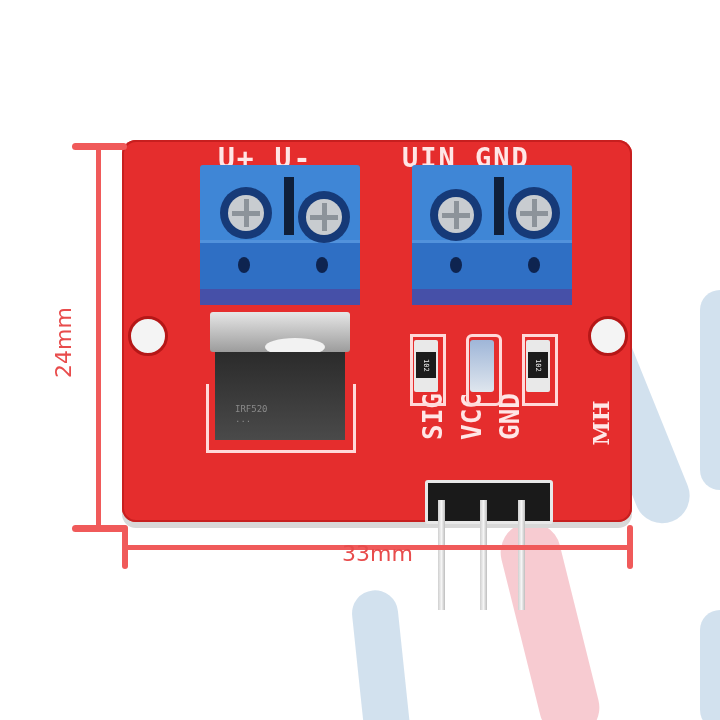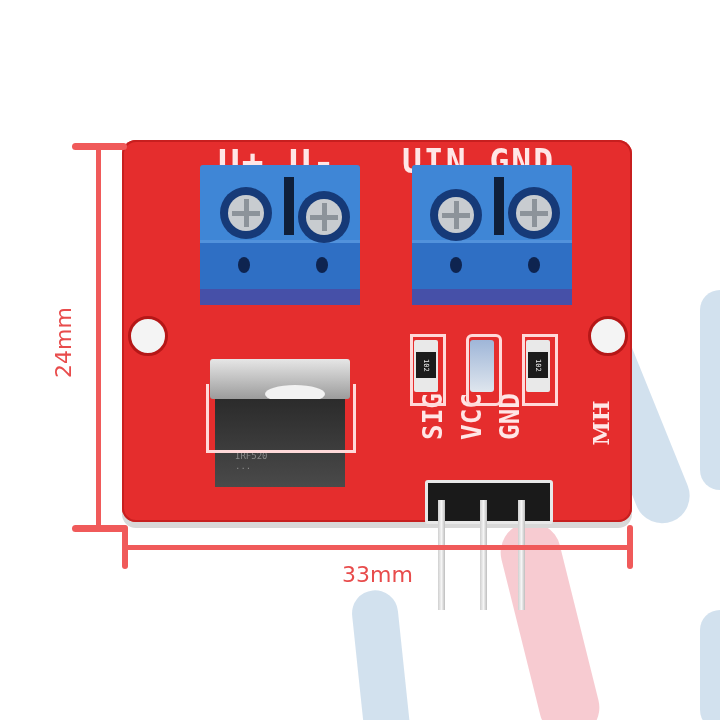--- a/index.html
+++ b/index.html
@@ -15,21 +15,21 @@
   .terminal{position:absolute;background:#3f86d6;border-radius:3px;box-shadow:0 -4px 0 #5aa0e8 inset;}
   .terminal .front{position:absolute;left:0;right:0;bottom:0;height:62px;background:#2f6fc4;border-top:3px solid #5292dc;}
   .terminal .base{position:absolute;left:0;right:0;bottom:0;height:16px;background:#4650a8;}
   .screw{position:absolute;width:52px;height:52px;border-radius:50%;background:#163a78;}
   .screw .head{position:absolute;left:8px;top:8px;width:36px;height:36px;border-radius:50%;background:#c8ccd0;}
   .screw .head:before,.screw .head:after{content:"";position:absolute;background:#8c939a;}
   .screw .head:before{left:16px;top:4px;width:5px;height:28px;}
   .screw .head:after{left:4px;top:16px;width:28px;height:5px;}
   .slot{position:absolute;width:10px;height:58px;background:#0f1f3a;}
   .wirehole{position:absolute;width:12px;height:16px;border-radius:50%;background:#0e2450;}
-  .mosfet{left:205px;top:312px;width:150px;height:97px;margin-top:47px;}
+  .mosfet{left:205px;top:312px;width:150px;height:97px;}
   .tab{position:absolute;left:5px;top:0;width:140px;height:40px;background:linear-gradient(#e6e6e6,#9c9c9c);border-radius:3px;}
   .tabhole{position:absolute;left:55px;top:26px;width:60px;height:18px;border-radius:50%;background:#f2f2f2;}
   .fetbody{position:absolute;left:10px;top:40px;width:130px;height:88px;background:linear-gradient(#2b2b2b,#4a4a4a);}
   .fetmark{position:absolute;left:30px;top:92px;color:#8a8a8a;font-size:9px;font-family:"DejaVu Sans Mono",monospace;line-height:10px;}
   .outline{position:absolute;border:3px solid #ffd9d9;}
   .res{position:absolute;width:24px;height:52px;background:#e9e9e9;border-radius:2px;}
   .res .body{position:absolute;left:2px;top:12px;width:20px;height:26px;background:#1c1c1c;color:#eaeaea;font-size:7px;writing-mode:vertical-rl;display:flex;align-items:center;justify-content:center;font-family:"DejaVu Sans Mono",monospace;}
   .led{position:absolute;width:24px;height:52px;background:linear-gradient(#9fb6d8,#dfe6ee);border-radius:3px;}
   .header{position:absolute;left:425px;top:480px;width:122px;height:38px;background:#1a1a1a;border-radius:3px;border:3px solid #e8e8e8;}
   .pin{position:absolute;width:7px;background:linear-gradient(90deg,#cfcfcf,#f5f5f5,#bdbdbd);}
@@ -42,22 +42,22 @@
 <div class="wm" style="left:600px;top:290px;width:55px;height:240px;background:#7fa8cf;transform:rotate(-22deg);"></div>
 <div class="wm" style="left:700px;top:290px;width:40px;height:200px;background:#7fa8cf;"></div>
 <div class="wm" style="left:700px;top:610px;width:40px;height:120px;background:#7fa8cf;"></div>
 <div class="wm" style="left:358px;top:590px;width:46px;height:160px;background:#7fa8cf;transform:rotate(-6deg);"></div>
 <div class="wm" style="left:520px;top:520px;width:60px;height:220px;background:#e86a7c;transform:rotate(-14deg);"></div>
 
 <div class="abs board">
   <div class="hole" style="left:6px;top:176px;"></div>
   <div class="hole" style="left:466px;top:176px;"></div>
 
-  <div class="silk" style="left:96px;top:2px;font-size:36px;letter-spacing:2px;">U+ U-</div>
-  <div class="silk" style="left:280px;top:2px;font-size:33px;letter-spacing:2px;">UIN GND</div>
+  <div class="silk" style="left:96px;top:2px;font-size:28px;letter-spacing:2px;">U+ U-</div>
+  <div class="silk" style="left:280px;top:2px;font-size:27px;letter-spacing:2px;">UIN GND</div>
 
 
   <div class="silk" style="left:456px;top:270px;font-size:22px;font-family:'DejaVu Serif',serif;transform:rotate(-90deg);">MH</div>
 
   <div class="silk" style="left:296px;top:300px;font-size:26px;transform:rotate(-90deg);transform-origin:left top;">SIG</div>
   <div class="silk" style="left:335px;top:300px;font-size:26px;transform:rotate(-90deg);transform-origin:left top;">VCC</div>
   <div class="silk" style="left:373px;top:300px;font-size:26px;transform:rotate(-90deg);transform-origin:left top;">GND</div>
 </div>
 
 <div class="terminal" style="left:200px;top:165px;width:160px;height:140px;">
@@ -119,13 +119,13 @@
 <div class="pin" style="left:518px;top:500px;height:110px;"></div>
 
 <div class="dim" style="left:96px;top:145px;width:5px;height:384px;"></div>
 <div class="dim" style="left:72px;top:143px;width:55px;height:7px;border-radius:4px;"></div>
 <div class="dim" style="left:72px;top:525px;width:55px;height:7px;border-radius:4px;"></div>
 <div class="dimtext" style="left:28px;top:330px;transform:rotate(-90deg);">24mm</div>
 
 <div class="dim" style="left:124px;top:545px;width:506px;height:5px;"></div>
 <div class="dim" style="left:122px;top:525px;width:6px;height:44px;border-radius:3px;"></div>
 <div class="dim" style="left:627px;top:525px;width:6px;height:44px;border-radius:3px;"></div>
-<div class="dimtext" style="left:342px;top:562px;text-align:right;">33mm</div>
+<div class="dimtext" style="left:342px;top:541px;text-align:right;">33mm</div>
 
 </body></html>

